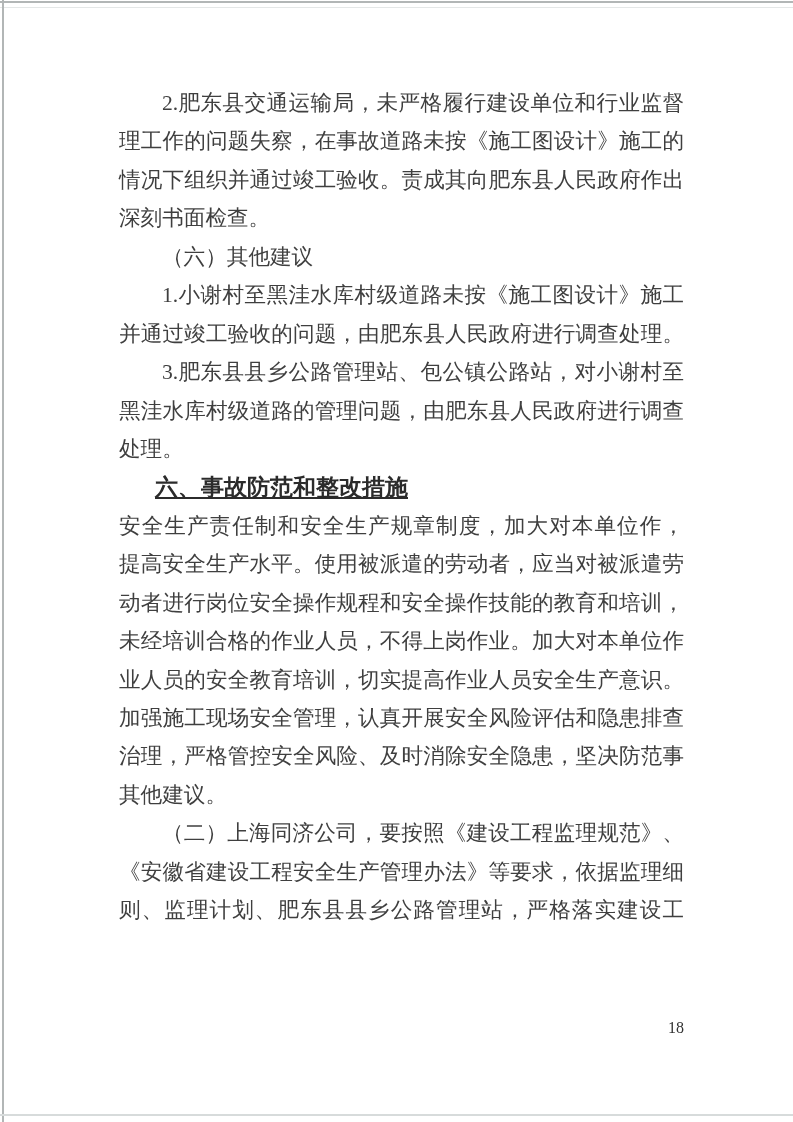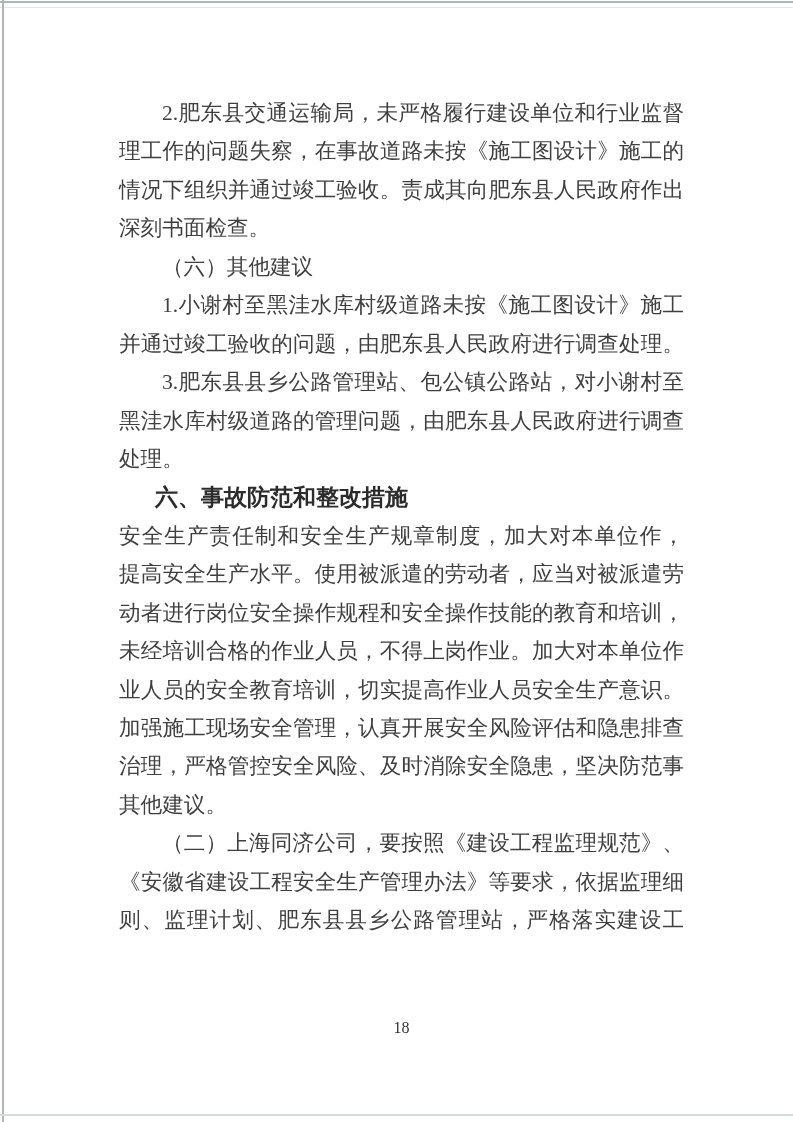--- a/index.html
+++ b/index.html
@@ -36,21 +36,21 @@
   }
   .scan-bottom {
     position: absolute;
     left: 0; top: 1114px;
     width: 793px; height: 2px;
     background: #d7dbdb;
   }
   .content {
     position: absolute;
     left: 119px;
-    top: 94px;
+    top: 84px;
     width: 565px;
   }
   .line {
     height: 38.45px;
     line-height: 38.45px;
     font-size: 21.6px;
     color: #3f3f3f;
     white-space: nowrap;
     letter-spacing: 0;
   }
@@ -61,27 +61,28 @@
   }
   .line.indent {
     text-indent: 43px;
   }
   .line.heading {
     font-family: "Liberation Sans", "DejaVu Sans", sans-serif;
     font-weight: 700;
     font-size: 23px;
     color: #2b2b2b;
     text-indent: 36px;
+    text-decoration: underline;
   }
   .page-number {
     position: absolute;
     left: 119px;
     top: 1018px;
     width: 565px;
-    text-align: center;
+    text-align: right;
     font-size: 16px;
     line-height: 20px;
     color: #333333;
     font-family: "Liberation Serif", "DejaVu Serif", serif;
   }
 </style>
 </head>
 <body>
 
 <div class="page">

